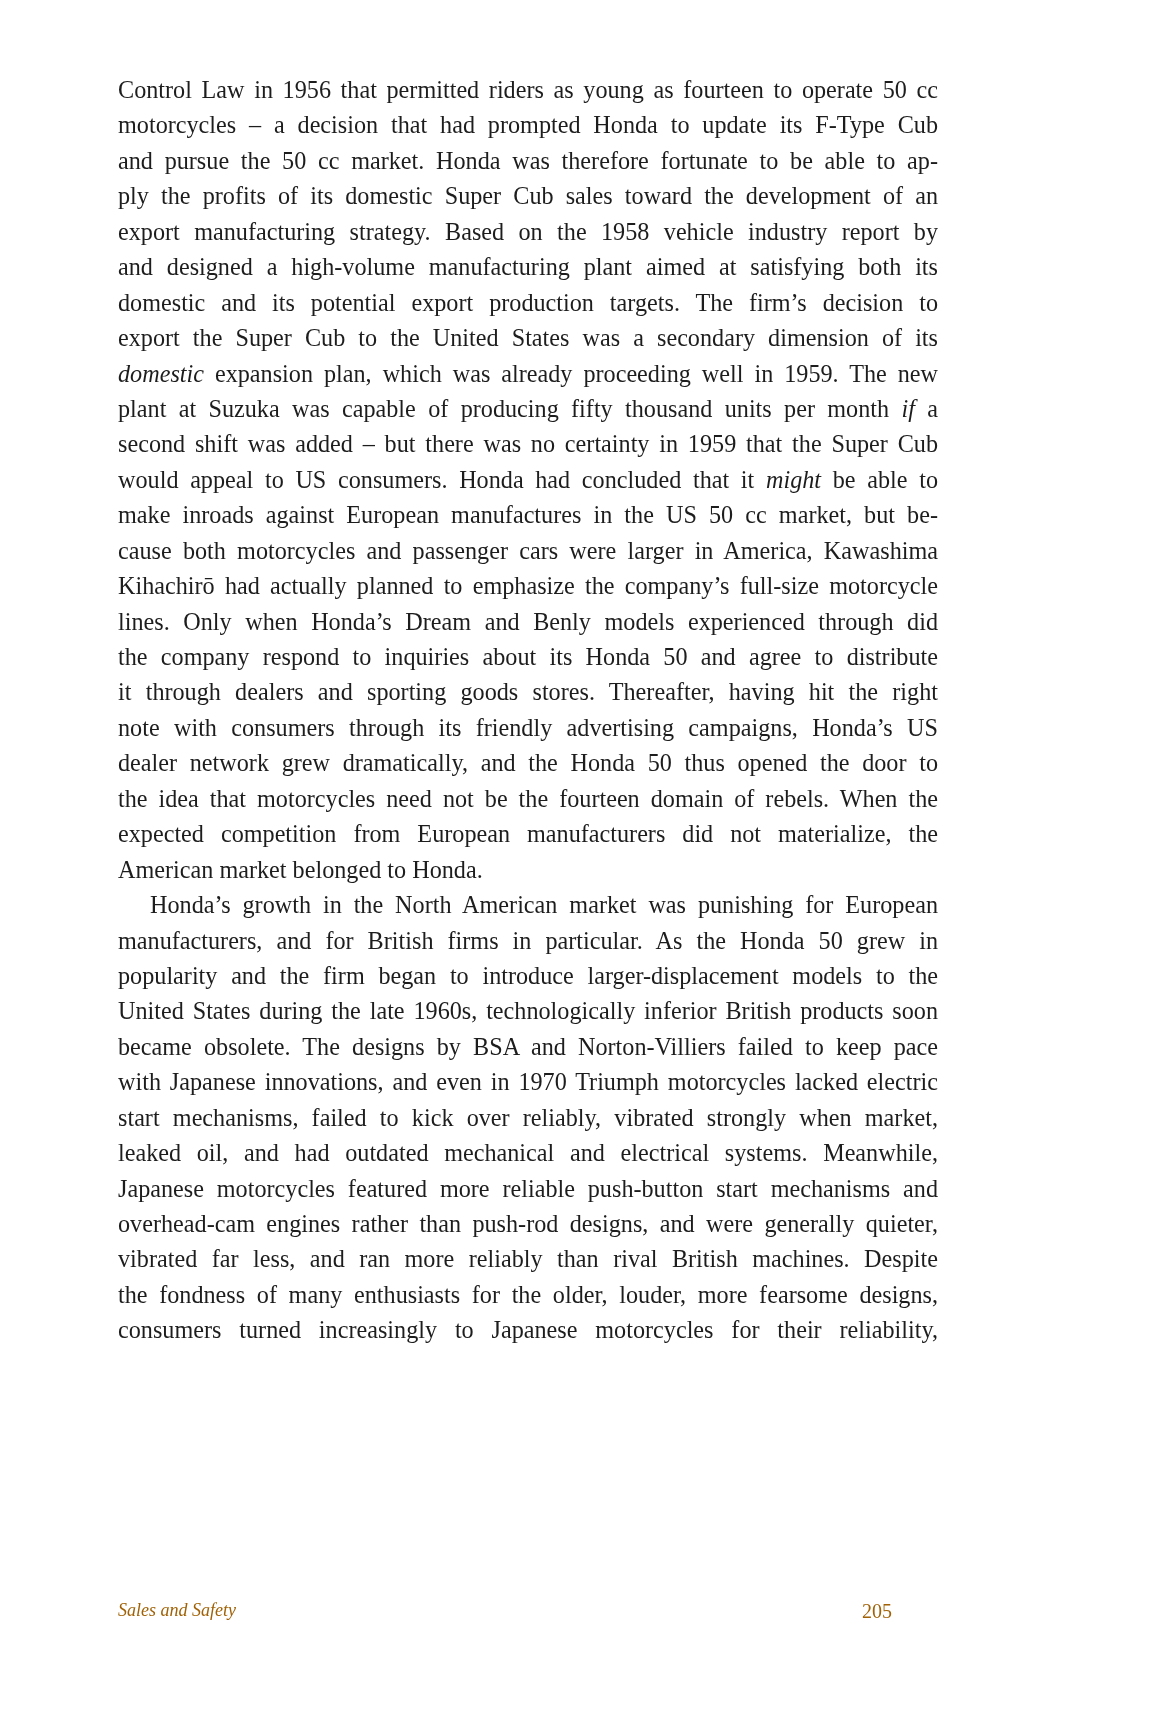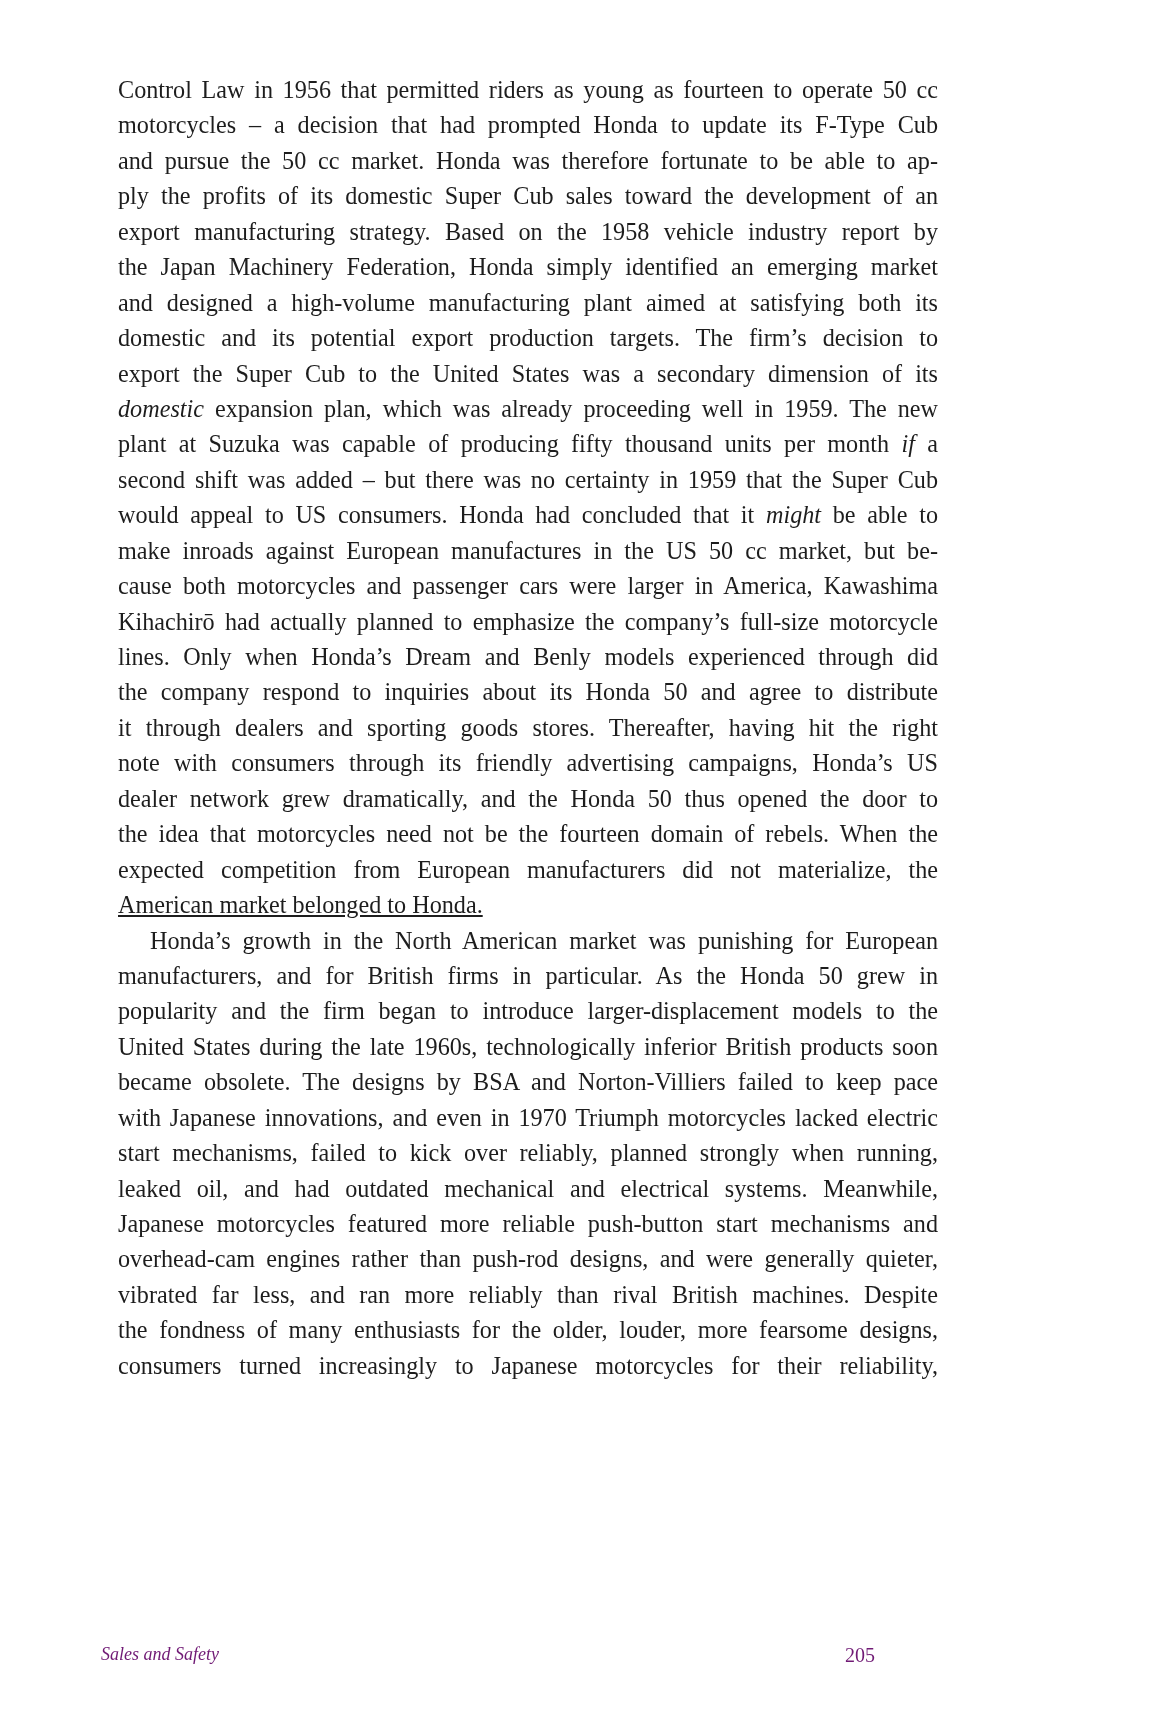--- a/index.html
+++ b/index.html
@@ -34,36 +34,34 @@
     .line {
       display: block;
       white-space: nowrap;
       text-align: justify;
       text-align-last: justify;
       height: 35.45px;
       overflow: visible;
     }
     .line.last {
       text-align-last: left;
-      text-decoration: underline;
     }
     .line.indent {
       padding-left: 32px;
     }
     .line em {
     }
     .footer {
       position: absolute;
       top: 1600px;
-      left: 101px;
+      left: 118px;
       width: 774px;
       height: 30px;
       font-family: "Liberation Serif", "DejaVu Serif", serif;
-      color: #701a75;
-      margin-top: 44px;
+      color: #a16207;
     }
     .running-title {
       position: absolute;
       left: 0;
       top: 0;
       font-style: italic;
       font-size: 18px;
     }
     .page-number {
       position: absolute;
@@ -76,21 +74,20 @@
 <body>
 
 <div class="page">
   <div class="body-text" id="body-text">
       <div>
         <span class="line"><span>Control Law in 1956 that permitted riders as young as fourteen to operate 50 cc</span></span>
         <span class="line"><span>motorcycles – a decision that had prompted Honda to update its F-Type Cub</span></span>
         <span class="line"><span>and pursue the 50 cc market. Honda was therefore fortunate to be able to ap-</span></span>
         <span class="line"><span>ply the profits of its domestic Super Cub sales toward the development of an</span></span>
         <span class="line"><span>export manufacturing strategy. Based on the 1958 vehicle industry report by</span></span>
-        <span class="line"><span>the Japan Machinery Federation, Honda simply identified an emerging market</span></span>
         <span class="line"><span>and designed a high-volume manufacturing plant aimed at satisfying both its</span></span>
         <span class="line"><span>domestic and its potential export production targets. The firm’s decision to</span></span>
         <span class="line"><span>export the Super Cub to the United States was a secondary dimension of its</span></span>
         <span class="line"><em>domestic</em><span> expansion plan, which was already proceeding well in 1959. The new</span></span>
         <span class="line"><span>plant at Suzuka was capable of producing fifty thousand units per month </span><em>if</em><span> a</span></span>
         <span class="line"><span>second shift was added – but there was no certainty in 1959 that the Super Cub</span></span>
         <span class="line"><span>would appeal to US consumers. Honda had concluded that it </span><em>might</em><span> be able to</span></span>
         <span class="line"><span>make inroads against European manufactures in the US 50 cc market, but be-</span></span>
         <span class="line"><span>cause both motorcycles and passenger cars were larger in America, Kawashima</span></span>
         <span class="line"><span>Kihachirō had actually planned to emphasize the company’s full-size motorcycle</span></span>
@@ -103,21 +100,21 @@
         <span class="line"><span>expected competition from European manufacturers did not materialize, the</span></span>
         <span class="line last"><span>American market belonged to Honda.</span></span>
       </div>
       <div>
         <span class="line indent"><span>Honda’s growth in the North American market was punishing for European</span></span>
         <span class="line"><span>manufacturers, and for British firms in particular. As the Honda 50 grew in</span></span>
         <span class="line"><span>popularity and the firm began to introduce larger-displacement models to the</span></span>
         <span class="line"><span>United States during the late 1960s, technologically inferior British products soon</span></span>
         <span class="line"><span>became obsolete. The designs by BSA and Norton-Villiers failed to keep pace</span></span>
         <span class="line"><span>with Japanese innovations, and even in 1970 Triumph motorcycles lacked electric</span></span>
-        <span class="line"><span>start mechanisms, failed to kick over reliably, planned strongly when running,</span></span>
+        <span class="line"><span>start mechanisms, failed to kick over reliably, vibrated strongly when market,</span></span>
         <span class="line"><span>leaked oil, and had outdated mechanical and electrical systems. Meanwhile,</span></span>
         <span class="line"><span>Japanese motorcycles featured more reliable push-button start mechanisms and</span></span>
         <span class="line"><span>overhead-cam engines rather than push-rod designs, and were generally quieter,</span></span>
         <span class="line"><span>vibrated far less, and ran more reliably than rival British machines. Despite</span></span>
         <span class="line"><span>the fondness of many enthusiasts for the older, louder, more fearsome designs,</span></span>
         <span class="line"><span>consumers turned increasingly to Japanese motorcycles for their reliability,</span></span>
       </div>
     </div>
 
   <div class="footer">

